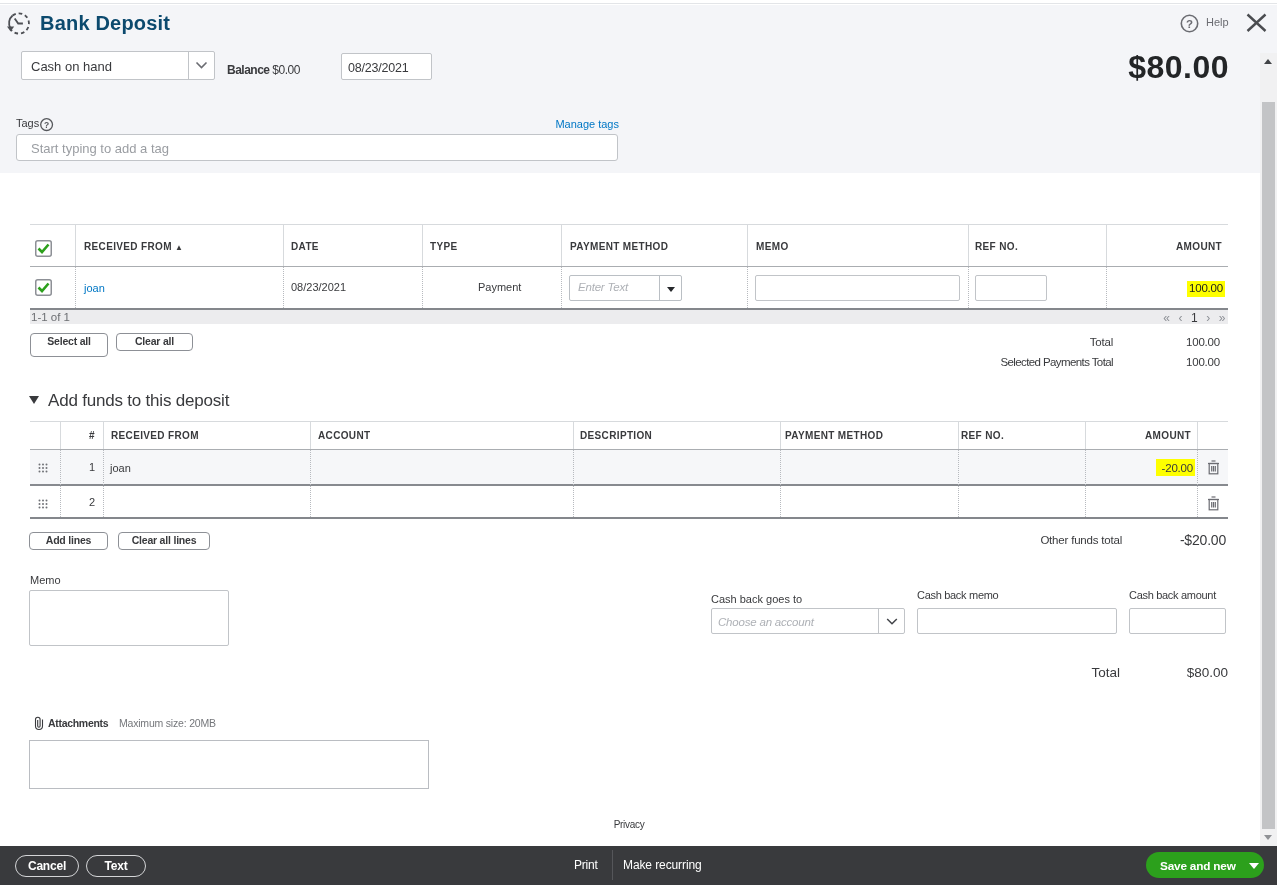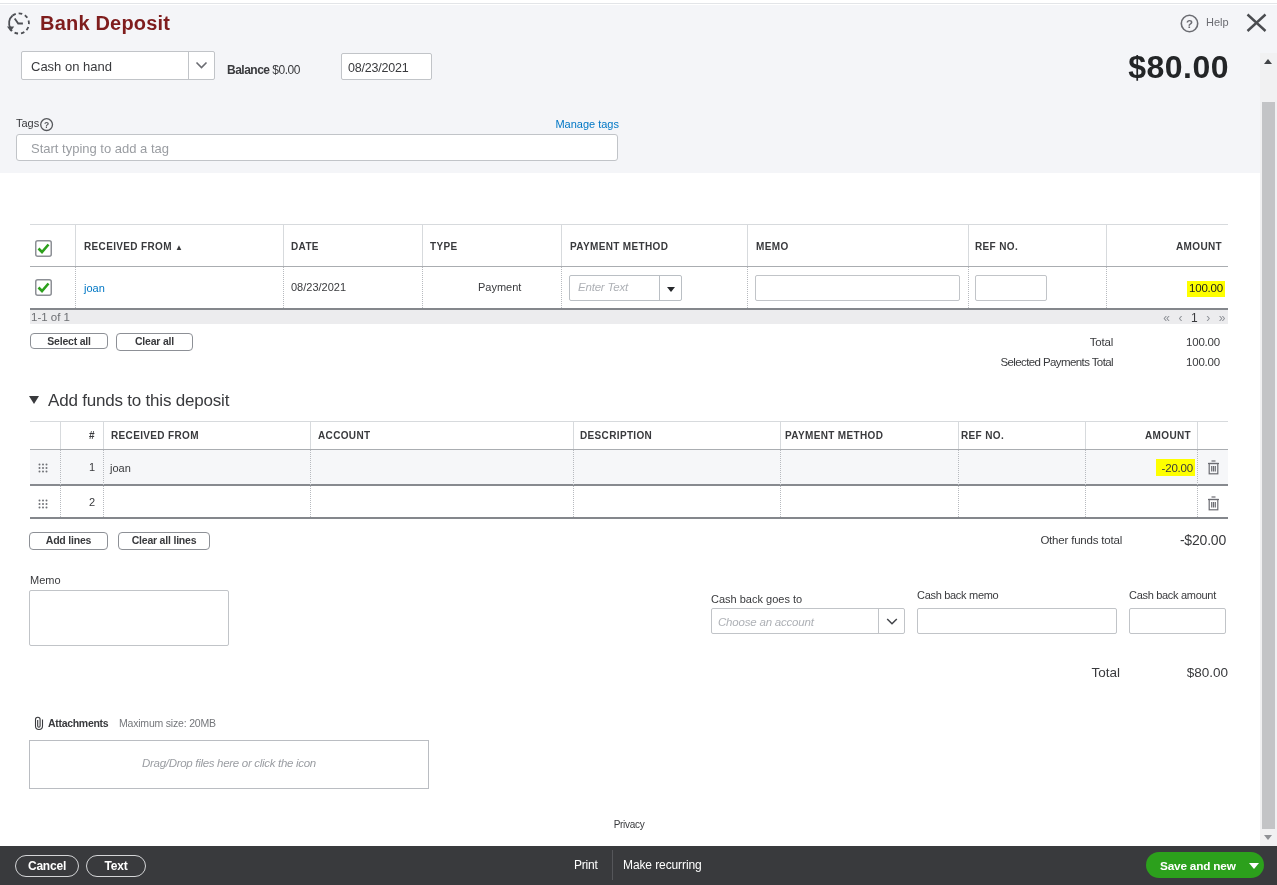--- a/index.html
+++ b/index.html
@@ -2,21 +2,21 @@
 <html><head>
 <meta charset="utf-8">
 <style>
 * { margin:0; padding:0; box-sizing:border-box; }
 html,body { width:1277px; height:885px; overflow:hidden; }
 body { font-family:"Liberation Sans", sans-serif; color:#393a3d; background:#fff; position:relative; }
 .abs { position:absolute; }
 .page { position:absolute; left:0; top:0; width:1277px; height:885px; background:#fff; }
 .topband { position:absolute; left:0; top:0; width:1277px; height:4px; background:#fff; border-bottom:1px solid #e3e5e8; }
 .graypanel { position:absolute; left:0; top:5px; width:1277px; height:168px; background:#f4f5f8; }
-.title { position:absolute; left:40px; top:12px; font-size:20px; font-weight:bold; color:#7f1d1d; letter-spacing:0.2px; }
+.title { position:absolute; left:40px; top:12px; font-size:20px; font-weight:bold; color:#0c4a6e; letter-spacing:0.2px; }
 .inputbox { position:absolute; background:#fff; border:1px solid #c1c4c8; border-radius:2px; }
 .seltext { position:absolute; font-size:13px; color:#393a3d; }
 .lbl { position:absolute; font-size:11px; color:#393a3d; }
 .link { color:#0077c5; }
 .ph { color:#9a9da2; }
 .it { font-style:italic; }
 .hl { background:#feff00; }
 .hdrcell { position:absolute; font-size:10px; font-weight:bold; color:#393a3d; letter-spacing:0.35px; }
 .colline { position:absolute; width:1px; background:#d7dadd; }
 .dotline { position:absolute; width:0; border-left:1px dotted #b7babf; }
@@ -115,21 +115,21 @@
   <div class="abs" style="left:667px; top:287px; width:0; height:0; border-left:4.5px solid transparent; border-right:4.5px solid transparent; border-top:5px solid #26282b;"></div>
   <div class="inputbox" style="left:755px; top:275px; width:205px; height:26px;"></div>
   <div class="inputbox" style="left:975px; top:275px; width:72px; height:26px;"></div>
   <div class="abs hl" style="left:1187px; top:281px; width:38px; height:16px;"></div>
   <div class="abs" style="left:1005px; top:282px; width:218px; text-align:right; font-size:11.5px; letter-spacing:-0.2px; color:#1b1d1f;">100.00</div>
 
   <div class="abs" style="left:30px; top:310px; width:1198px; height:14px; background:#ececee;"></div>
   <div class="abs" style="left:31px; top:311px; font-size:11.5px; color:#6d6f73;">1-1 of 1</div>
   <div class="abs" style="left:1032px; top:311px; width:196px; text-align:right; font-size:12px; color:#8d9096; letter-spacing:2.6px;">« ‹ <span style="color:#393a3d;">1</span> › »</div>
 
-  <div class="btn" style="left:30px; top:333px; width:78px; height:16px;">Select all</div>
+  <div class="btn" style="left:30px; top:333px; width:78px; height:24px;">Select all</div>
   <div class="btn" style="left:116px; top:333px; width:77px; height:18px;">Clear all</div>
 
   <div class="abs" style="left:913px; top:336px; width:200px; text-align:right; font-size:11.5px; letter-spacing:-0.2px;">Total</div>
   <div class="abs" style="left:1018px; top:336px; width:202px; text-align:right; font-size:11.5px; letter-spacing:-0.2px;">100.00</div>
   <div class="abs" style="left:913px; top:356px; width:200px; text-align:right; font-size:11.5px; letter-spacing:-0.6px;">Selected Payments Total</div>
   <div class="abs" style="left:1018px; top:356px; width:202px; text-align:right; font-size:11.5px; letter-spacing:-0.2px;">100.00</div>
 
   <div class="abs" style="left:29px; top:396px; width:0; height:0; border-left:5.5px solid transparent; border-right:5.5px solid transparent; border-top:8px solid #393a3d;"></div>
   <div class="abs" style="left:48px; top:391px; font-size:17px; letter-spacing:-0.2px;">Add funds to this deposit</div>
 
@@ -235,21 +235,20 @@
 
   <div class="abs" style="left:920px; top:665px; width:200px; text-align:right; font-size:13.5px;">Total</div>
   <div class="abs" style="left:1028px; top:665px; width:200px; text-align:right; font-size:13.5px;">$80.00</div>
 
   <svg class="abs" style="left:33px; top:716px;" width="12" height="15" viewBox="0 0 12 15">
     <path d="M9.5 3.5 V10 a3.5 3.5 0 0 1 -7 0 V3.5 a2.3 2.3 0 0 1 4.6 0 V10 a1.2 1.2 0 0 1 -2.4 0 V4" fill="none" stroke="#393a3d" stroke-width="1.1"></path>
   </svg>
   <div class="abs" style="left:48px; top:717px; font-size:10.5px; font-weight:bold; letter-spacing:-0.3px;">Attachments</div>
   <div class="abs" style="left:119px; top:717px; font-size:10.5px; color:#75777b; letter-spacing:-0.2px;">Maximum size: 20MB</div>
   <div class="abs" style="left:29px; top:740px; width:400px; height:49px; border:1px solid #babdc2; background:#fff;"></div>
-  <div class="abs ph it" style="left:29px; top:757px; width:400px; text-align:center; font-size:11.5px; letter-spacing:-0.3px;">Drag/Drop files here or click the icon</div>
 
   <div class="abs" style="left:579px; top:819px; width:100px; text-align:center; font-size:10px; letter-spacing:-0.3px;">Privacy</div>
 
   <div class="abs" style="left:1260px; top:53px; width:17px; height:793px; background:#f1f1f2;"></div>
   <div class="abs" style="left:1264px; top:59px; width:0; height:0; border-left:4.5px solid transparent; border-right:4.5px solid transparent; border-bottom:5.5px solid #404245;"></div>
   <div class="abs" style="left:1262px; top:102px; width:13px; height:727px; background:#c3c4c6;"></div>
   <div class="abs" style="left:1264px; top:835px; width:0; height:0; border-left:4.5px solid transparent; border-right:4.5px solid transparent; border-top:5.5px solid #8f9195;"></div>
 
   <div class="footer"></div>
   <div class="pill" style="left:15px; top:855px; width:64px; height:22px; line-height:20px;">Cancel</div>

